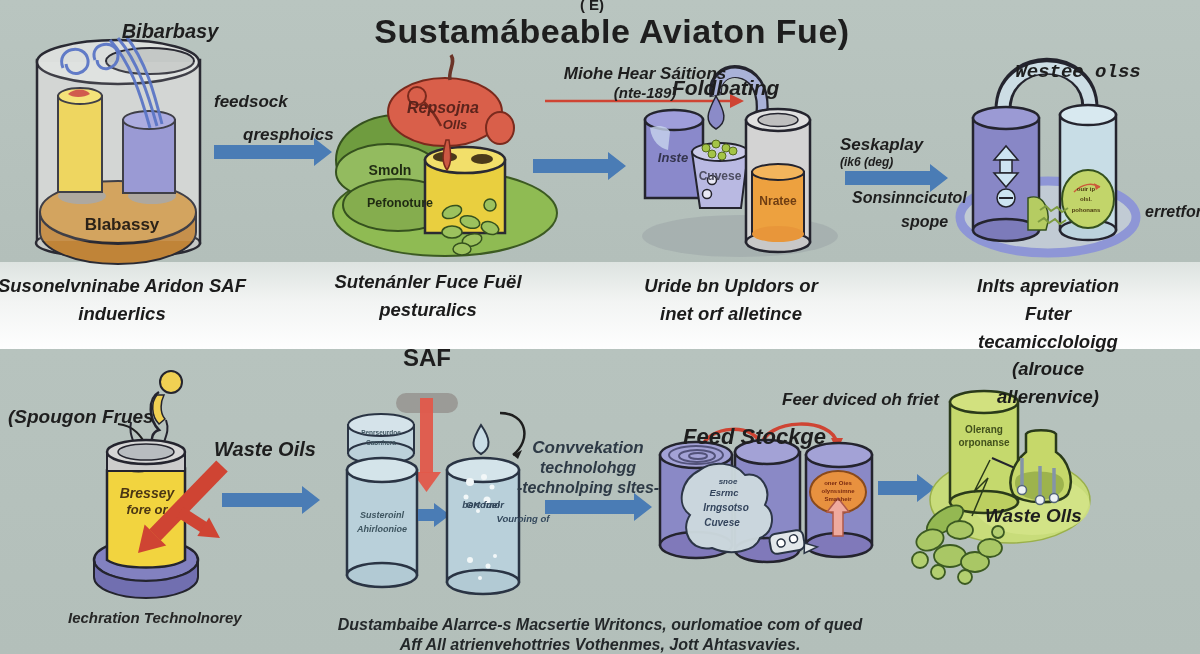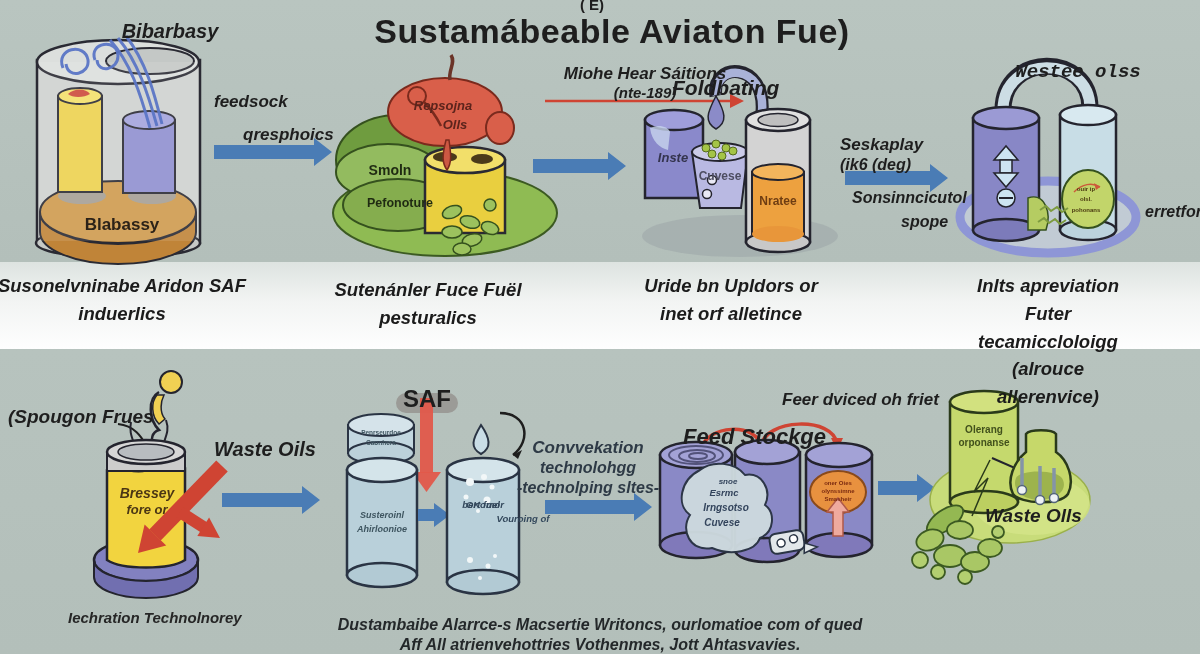--- a/index.html
+++ b/index.html
@@ -270,67 +270,67 @@
   </svg>
 
   <div class="lbl ctr" style="left:592px;top:-4px;font-size:15px;">( E)</div>
   <div class="lbl ctr" style="left:612px;top:12px;font-size:34px;letter-spacing:0.5px;">Sustamábeable Aviaton Fue)</div>
 
   <div class="lbl it ctr" style="left:170px;top:20px;font-size:20px;">Bibarbasy</div>
   <div class="lbl it" style="left:214px;top:92px;font-size:17px;">feedsock</div>
   <div class="lbl it" style="left:243px;top:125px;font-size:17px;">qresphoics</div>
   <div class="lbl ctr" style="left:122px;top:215px;font-size:17px;color:#2b2218;">Blabassy</div>
 
-  <div class="lbl it ctr" style="left:443px;top:99px;font-size:13px;color:#5c241c;">Repsojna</div>
+  <div class="lbl it ctr" style="left:443px;top:99px;font-size:16px;color:#5c241c;">Repsojna</div>
   <div class="lbl it ctr" style="left:455px;top:118px;font-size:13px;color:#5c241c;">Olls</div>
   <div class="lbl ctr" style="left:390px;top:162px;font-size:14px;color:#1f2a12;">Smoln</div>
   <div class="lbl ctr" style="left:400px;top:196px;font-size:12.5px;color:#1f2a12;">Pefonoture</div>
   <div class="lbl it ctr" style="left:645px;top:64px;font-size:17px;">Miohe Hear Sáitions</div>
   <div class="lbl it ctr" style="left:645px;top:84px;font-size:15px;">(nte-189)</div>
 
   <div class="lbl it" style="left:672px;top:76px;font-size:21px;">Foldbating</div>
   <div class="lbl it ctr" style="left:673px;top:151px;font-size:13px;color:#34344e;">Inste</div>
   <div class="lbl ctr" style="left:720px;top:170px;font-size:12px;color:#4e4e62;">Cuvese</div>
   <div class="lbl ctr" style="left:778px;top:195px;font-size:12px;color:#6e3d12;">Nratee</div>
   <div class="lbl it" style="left:840px;top:135px;font-size:17px;">Seskaplay</div>
-  <div class="lbl it" style="left:840px;top:156px;font-size:16px;">(ik6 (deg)</div>
+  <div class="lbl it" style="left:840px;top:156px;font-size:12px;">(ik6 (deg)</div>
   <div class="lbl it" style="left:852px;top:189px;font-size:16px;">Sonsinncicutol</div>
   <div class="lbl it" style="left:901px;top:213px;font-size:16px;">spope</div>
 
   <div class="lbl it ctr" style="left:1078px;top:62px;font-size:19px;font-family:Liberation Mono, monospace;">Westee olss</div>
   <div class="lbl ctr" style="left:1086px;top:186px;font-size:6px;color:#4a3a10;">ouir ip</div>
   <div class="lbl ctr" style="left:1086px;top:196px;font-size:6px;color:#4a3a10;">olsl.</div>
   <div class="lbl ctr" style="left:1086px;top:207px;font-size:6px;color:#4a3a10;">pohonans</div>
   <div class="lbl it" style="left:1145px;top:203px;font-size:16px;">erretfor</div>
 
   <div class="cap" style="left:122px;top:272px;">
     <div>Susonelvninabe Aridon SAF</div>
     <div>induerlics</div>
   </div>
-  <div class="cap" style="left:428px;top:276px;">
+  <div class="cap" style="left:428px;top:268px;">
     <div>Sutenánler Fuce Fuël</div>
     <div>pesturalics</div>
   </div>
   <div class="cap" style="left:731px;top:272px;">
     <div>Uride bn Upldors or</div>
     <div>inet orf alletince</div>
   </div>
   <div class="cap" style="left:1048px;top:272px;">
     <div>Inlts apreviation Futer</div>
     <div>tecamiccloloigg</div>
     <div>(alrouce allerenvice)</div>
   </div>
 
   <div class="lbl it" style="left:8px;top:406px;font-size:19px;">(Spougon Frues</div>
   <div class="lbl it" style="left:214px;top:438px;font-size:20px;">Waste Oils</div>
   <div class="lbl it ctr" style="left:147px;top:485px;font-size:14px;color:#4a3614;">Bressey</div>
   <div class="lbl it ctr" style="left:147px;top:503px;font-size:13px;color:#4a3614;">fore or</div>
   <div class="lbl it" style="left:68px;top:609px;font-size:15px;color:#262626;">Iechration Technolnorey</div>
 
-  <div class="lbl ctr" style="left:427px;top:385px;font-size:24px;text-align:right;">SAF</div>
+  <div class="lbl ctr" style="left:427px;top:344px;font-size:24px;text-align:right;">SAF</div>
   <div class="lbl ctr" style="left:381px;top:429px;font-size:6.5px;color:#3e5560;">Penrseurdoe</div>
   <div class="lbl ctr" style="left:381px;top:439px;font-size:6.5px;color:#3e5560;">Caonhera</div>
   <div class="lbl it ctr" style="left:382px;top:510px;font-size:9px;color:#3e5560;">Susteroinl</div>
   <div class="lbl it ctr" style="left:382px;top:524px;font-size:9px;color:#3e5560;">Ahirloonioe</div>
   <div class="lbl it ctr" style="left:483px;top:500px;font-size:9.5px;color:#33485c;">Ort fuel</div>
   <div class="lbl it ctr" style="left:483px;top:514px;font-size:9.5px;color:#33485c;margin-left:40px;">Vouroing of</div>
   <div class="lbl it ctr" style="left:483px;top:500px;font-size:9.5px;color:#33485c;">beKomor</div>
   <div class="lbl it ctr" style="left:588px;top:438px;font-size:17px;color:#2e3a46;">Convvekation</div>
   <div class="lbl it ctr" style="left:588px;top:459px;font-size:16px;color:#2e3a46;">technolohgg</div>
   <div class="lbl it ctr" style="left:588px;top:479px;font-size:16px;color:#2e3a46;">-technolping sltes-</div>

